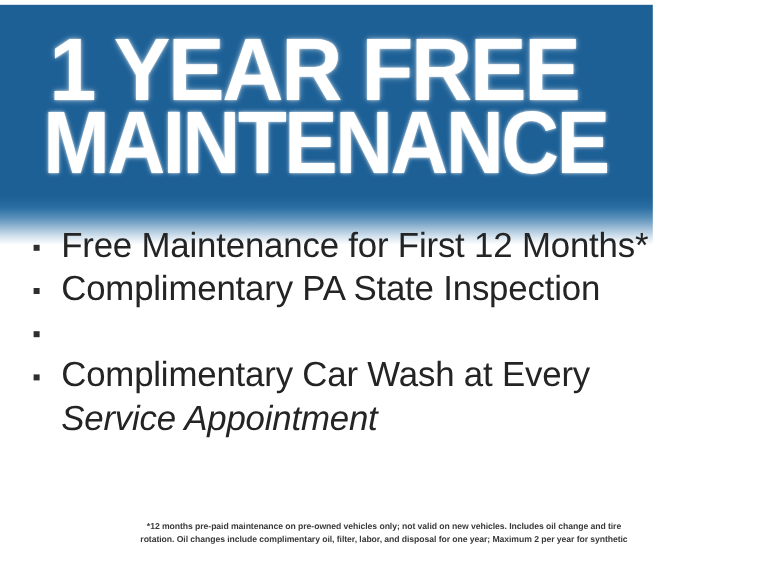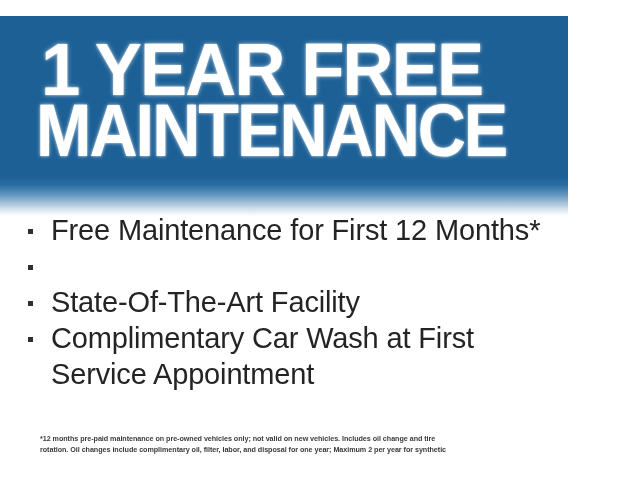--- a/index.html
+++ b/index.html
@@ -12,33 +12,32 @@
     background: #ffffff;
     font-family: "Liberation Sans", sans-serif;
     overflow: hidden;
     position: relative;
   }
 
   
   #hero-banner {
     position: absolute;
     left: 0;
-    top: 16px;
+    top: 4px;
     width: 544px;
     height: 200px;
     background: linear-gradient(to bottom,
                 #1d6096 0%,
                 #1d6096 80%,
                 #2a6ea3 84.5%,
                 #5c92bb 89%,
                 #9dbcd6 93%,
                 #d3e2ee 96.5%,
                 #ffffff 100%);
     overflow: hidden;
-    padding-left: 24px;
   }
   #headline-block {
     position: absolute;
     left: 0;
     top: 0;
     width: 640px;
   }
   .headline-line {
     color: #ffffff;
     font-family: "Liberation Sans Narrow", "Liberation Sans", sans-serif;
@@ -64,21 +63,21 @@
     font-size: 74px;
     line-height: 74px;
     letter-spacing: -2.2px;
     transform: scaleX(0.9);
   }
 
   
   #benefits-list {
     position: absolute;
     left: 0;
-    top: 212px;
+    top: 187px;
     width: 550px;
     margin: 0;
     padding: 0;
     list-style: none;
   }
   .benefit-item {
     position: relative;
     height: 36px;
     color: #242424;
     font-size: 29px;
@@ -94,28 +93,30 @@
     height: 5px;
     background: #2e2e2e;
   }
   .benefit-text {
     position: absolute;
     left: 51px;
     top: 0;
   }
   .benefit-text.continuation {
     left: 51px;
+    font-style: italic;
   }
 
   
   #disclaimer {
     position: absolute;
     left: 40px;
     top: 433px;
     width: 560px;
+    text-align: center;
     color: #3a3a3a;
     font-size: 7.2px;
     line-height: 11.3px;
     font-weight: bold;
     letter-spacing: -0.05px;
   }
   .disclaimer-line {
     display: block;
     white-space: nowrap;
   }
@@ -130,28 +131,28 @@
   </div>
 </div>
 
 <ul id="benefits-list">
   <li class="benefit-item">
     <span class="benefit-bullet"></span>
     <span class="benefit-text">Free Maintenance for First 12 Months*</span>
   </li>
   <li class="benefit-item">
     <span class="benefit-bullet"></span>
+    <span class="benefit-text">Complimentary PA State Inspection</span>
   </li>
   <li class="benefit-item">
     <span class="benefit-bullet"></span>
-    <span class="benefit-text">State-Of-The-Art Facility</span>
   </li>
   <li class="benefit-item">
     <span class="benefit-bullet"></span>
-    <span class="benefit-text">Complimentary Car Wash at First</span>
+    <span class="benefit-text">Complimentary Car Wash at Every</span>
   </li>
   <li class="benefit-item">
     <span class="benefit-text continuation">Service Appointment</span>
   </li>
 </ul>
 
 <div id="disclaimer">
   <span class="disclaimer-line">*12 months pre-paid maintenance on pre-owned vehicles only; not valid on new vehicles. Includes oil change and tire</span>
   <span class="disclaimer-line">rotation. Oil changes include complimentary oil, filter, labor, and disposal for one year; Maximum 2 per year for synthetic</span>
 </div>

